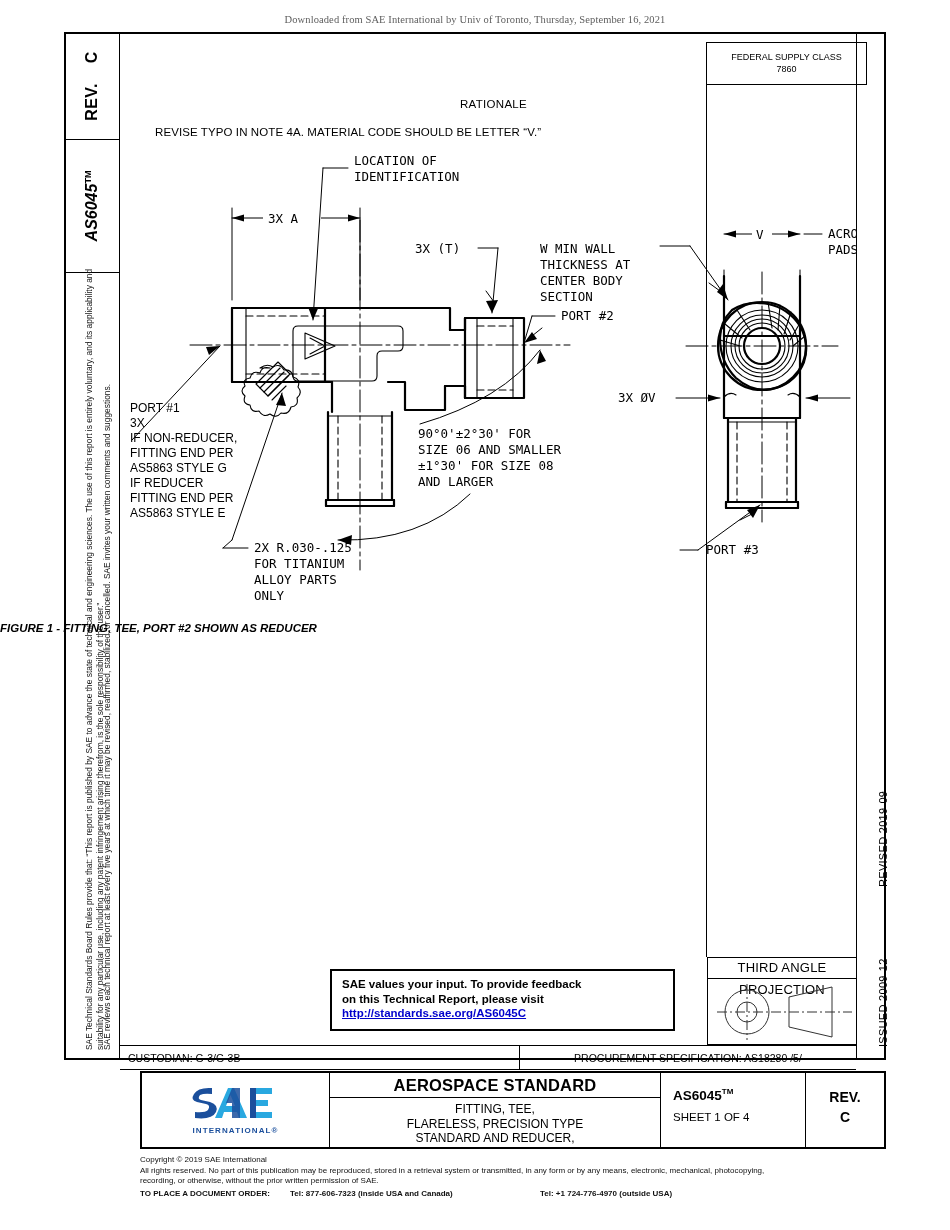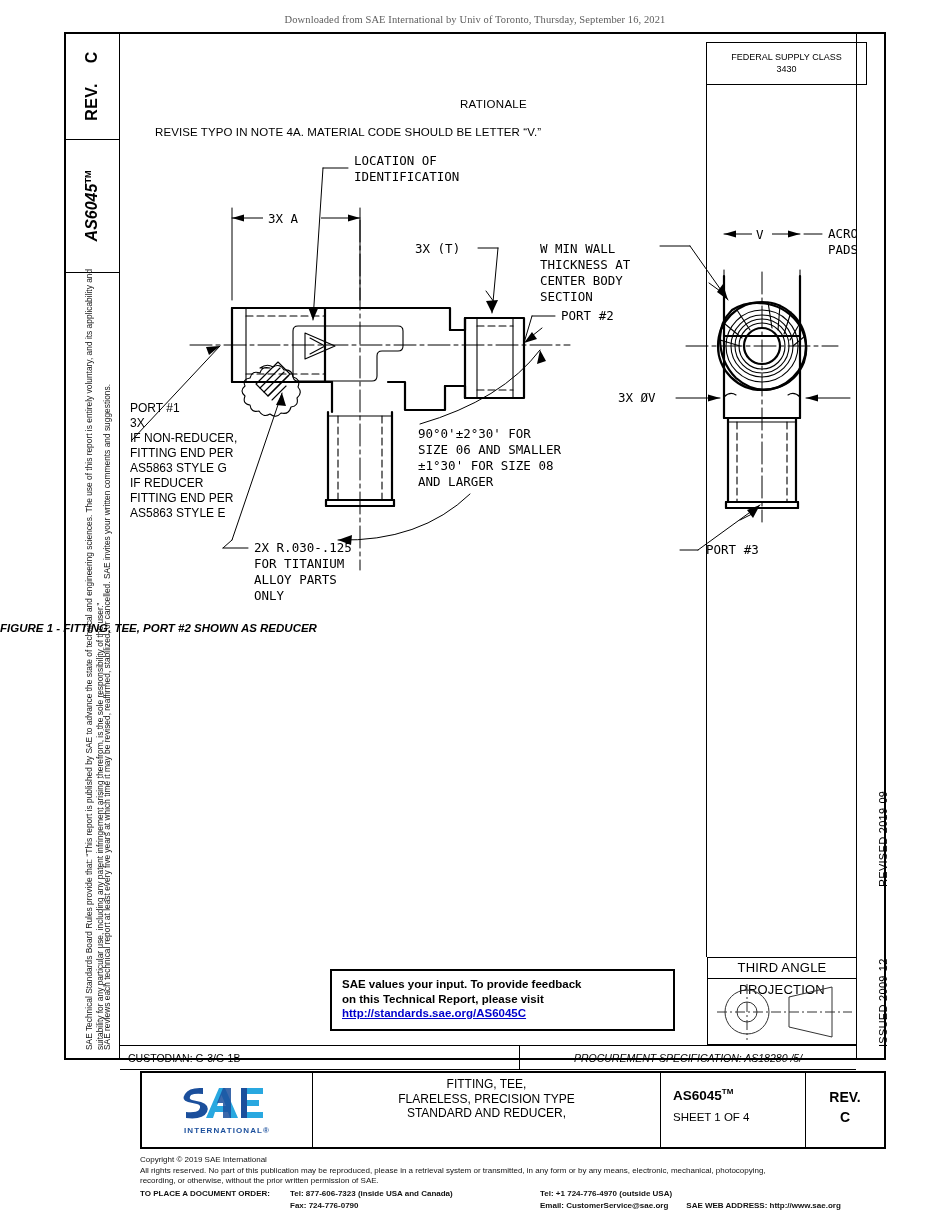--- a/index.html
+++ b/index.html
@@ -161,32 +161,32 @@
     width:736px; height:25px;
     border-top:1px solid #000; border-bottom:1px solid #000;
   }
   .cust-left{
     position:absolute; left:0; top:0; width:400px; height:24px;
     border-right:1px solid #000;
     font-size:10.5px; line-height:24px; padding-left:8px;
   }
   .cust-right{
     position:absolute; left:400px; top:0; width:336px; height:24px;
-    font-size:10.5px; line-height:24px; text-align:center;font-style:italic;
+    font-size:10.5px; line-height:24px; text-align:center;
   }
 
   
   .titleblock{
     position:absolute; left:140px; top:1071px;
     width:746px; height:78px;
     border:2px solid #000;
     display:flex;
   }
   .tb-logo{
-    width:171px; border-right:1px solid #000;
+    width:188px; border-right:1px solid #000;
     display:flex; align-items:center; justify-content:center;
   }
   .tb-mid{
     flex:1; border-right:1px solid #000;
     display:flex; flex-direction:column;
   }
   .tb-as{
     text-align:center; font-size:16.5px; font-weight:bold;
     padding-top:3px; padding-bottom:2px;
     border-bottom:1px solid #000;
@@ -254,21 +254,21 @@
   <div class="legal-p legal-p2">SAE reviews each technical report at least every five years at which time it may be revised, reaffirmed, stabilized, or cancelled. SAE invites your written comments and suggestions.</div>
 </div>
 
 <div class="dates-col">
   <div class="date-text date-rev">REVISED 2019-09</div>
   <div class="date-text date-iss">ISSUED 2009-12</div>
 </div>
 
 <div class="fsc">
   <div>FEDERAL SUPPLY CLASS</div>
-  <div>3430</div>
+  <div>7860</div>
 </div>
 <div class="fsc-drop"></div>
 
 <div class="rationale-title">RATIONALE</div>
 <div class="rationale-body">REVISE TYPO IN NOTE 4A. MATERIAL CODE SHOULD BE LETTER “V.”</div>
 
 <div class="drawing">
 <svg width="736" height="510" viewBox="0 0 736 510" xmlns="http://www.w3.org/2000/svg" fill="none" stroke="#000" stroke-width="1.6" stroke-linecap="round" stroke-linejoin="round">
   <style>
     .t  { font-family:"DejaVu Sans Mono", monospace; font-size:12.5px; fill:#000; stroke:none; letter-spacing:0px; }
@@ -489,64 +489,59 @@
       <circle cx="40" cy="33" r="10"></circle>
       <line x1="40" y1="5" x2="40" y2="61" stroke-dasharray="10 3 2 3"></line>
       <line x1="10" y1="33" x2="145" y2="33" stroke-dasharray="10 3 2 3"></line>
       <path d="M82 48 L82 18 L125 8 L125 58 Z"></path>
     </svg>
   </div>
 </div>
 <div style="position:absolute;left:707px;top:957px;width:150px;height:88px;border:1px solid #000;pointer-events:none;"></div>
 
 <div class="cust-strip">
-  <div class="cust-left">CUSTODIAN: G-3/G-1B</div>
+  <div class="cust-left">CUSTODIAN: G-3/G-3B</div>
   <div class="cust-right">PROCUREMENT SPECIFICATION: AS18280 /5/</div>
 </div>
 
 <div class="titleblock">
   <div class="tb-logo">
     <div class="sae-logo">
       <svg width="96" height="34" viewBox="0 0 96 34">
         <path d="M6 8 Q2 14 9 16 L18 18 Q23 19 20 24 Q17 27 7 26 L7 32 Q24 34 28 26 Q31 19 22 16 L13 14 Q9 13 12 9 Q16 7 24 8 L24 2 Q10 1 6 8 Z" fill="#1b4f9c"></path>
         <path d="M40 2 L27 32 L34 32 L36 26 L49 26 L51 32 L59 32 L46 2 Z M38 20 L42.5 9 L47 20 Z" fill="#29a8e0"></path>
         <path d="M44 2 L38 17 L44 17 L44 32 L52 32 L52 2 Z" fill="#1b4f9c" opacity="0.85"></path>
         <rect x="62" y="2" width="22" height="6" fill="#29a8e0"></rect>
         <rect x="62" y="14" width="18" height="6" fill="#29a8e0"></rect>
         <rect x="62" y="26" width="22" height="6" fill="#29a8e0"></rect>
         <rect x="62" y="2" width="6" height="30" fill="#1b4f9c"></rect>
       </svg>
       <div class="wordmark">INTERNATIONAL®</div>
     </div>
   </div>
   <div class="tb-mid">
+    <div class="tb-as">AEROSPACE STANDARD</div>
     <div class="tb-desc">
       <div>FITTING, TEE,</div>
       <div>FLARELESS, PRECISION TYPE</div>
       <div>STANDARD AND REDUCER,</div>
     </div>
   </div>
   <div class="tb-num">
     <div class="n"><span>AS6045</span><sup>TM</sup></div>
     <div class="s">SHEET 1 OF 4</div>
   </div>
   <div class="tb-rev">
     <div>REV.</div>
     <div>C</div>
   </div>
 </div>
 
 <div class="footer">
   <div>Copyright © 2019 SAE International</div>
-  <div>All rights reserved. No part of this publication may be reproduced, please in a retrieval system or transmitted, in any form or by any means, electronic, mechanical, photocopying,</div>
+  <div>All rights reserved. No part of this publication may be reproduced, stored in a retrieval system or transmitted, in any form or by any means, electronic, mechanical, photocopying,</div>
   <div>recording, or otherwise, without the prior written permission of SAE.</div>
   <div class="f-order">
     <div class="f-col1">TO PLACE A DOCUMENT ORDER:</div>
     <div class="f-col2">Tel: 877-606-7323 (inside USA and Canada)</div>
     <div class="f-col3">Tel: +1 724-776-4970 (outside USA)</div>
   </div>
-  <div class="f-order">
-    <div class="f-col1"></div>
-    <div class="f-col2">Fax: 724-776-0790</div>
-    <div class="f-col3">Email: CustomerService@sae.org</div>
-    <div class="f-col3" style="margin-left:18px;">SAE WEB ADDRESS: http://www.sae.org</div>
-  </div>
 </div>
 
 </body></html>

